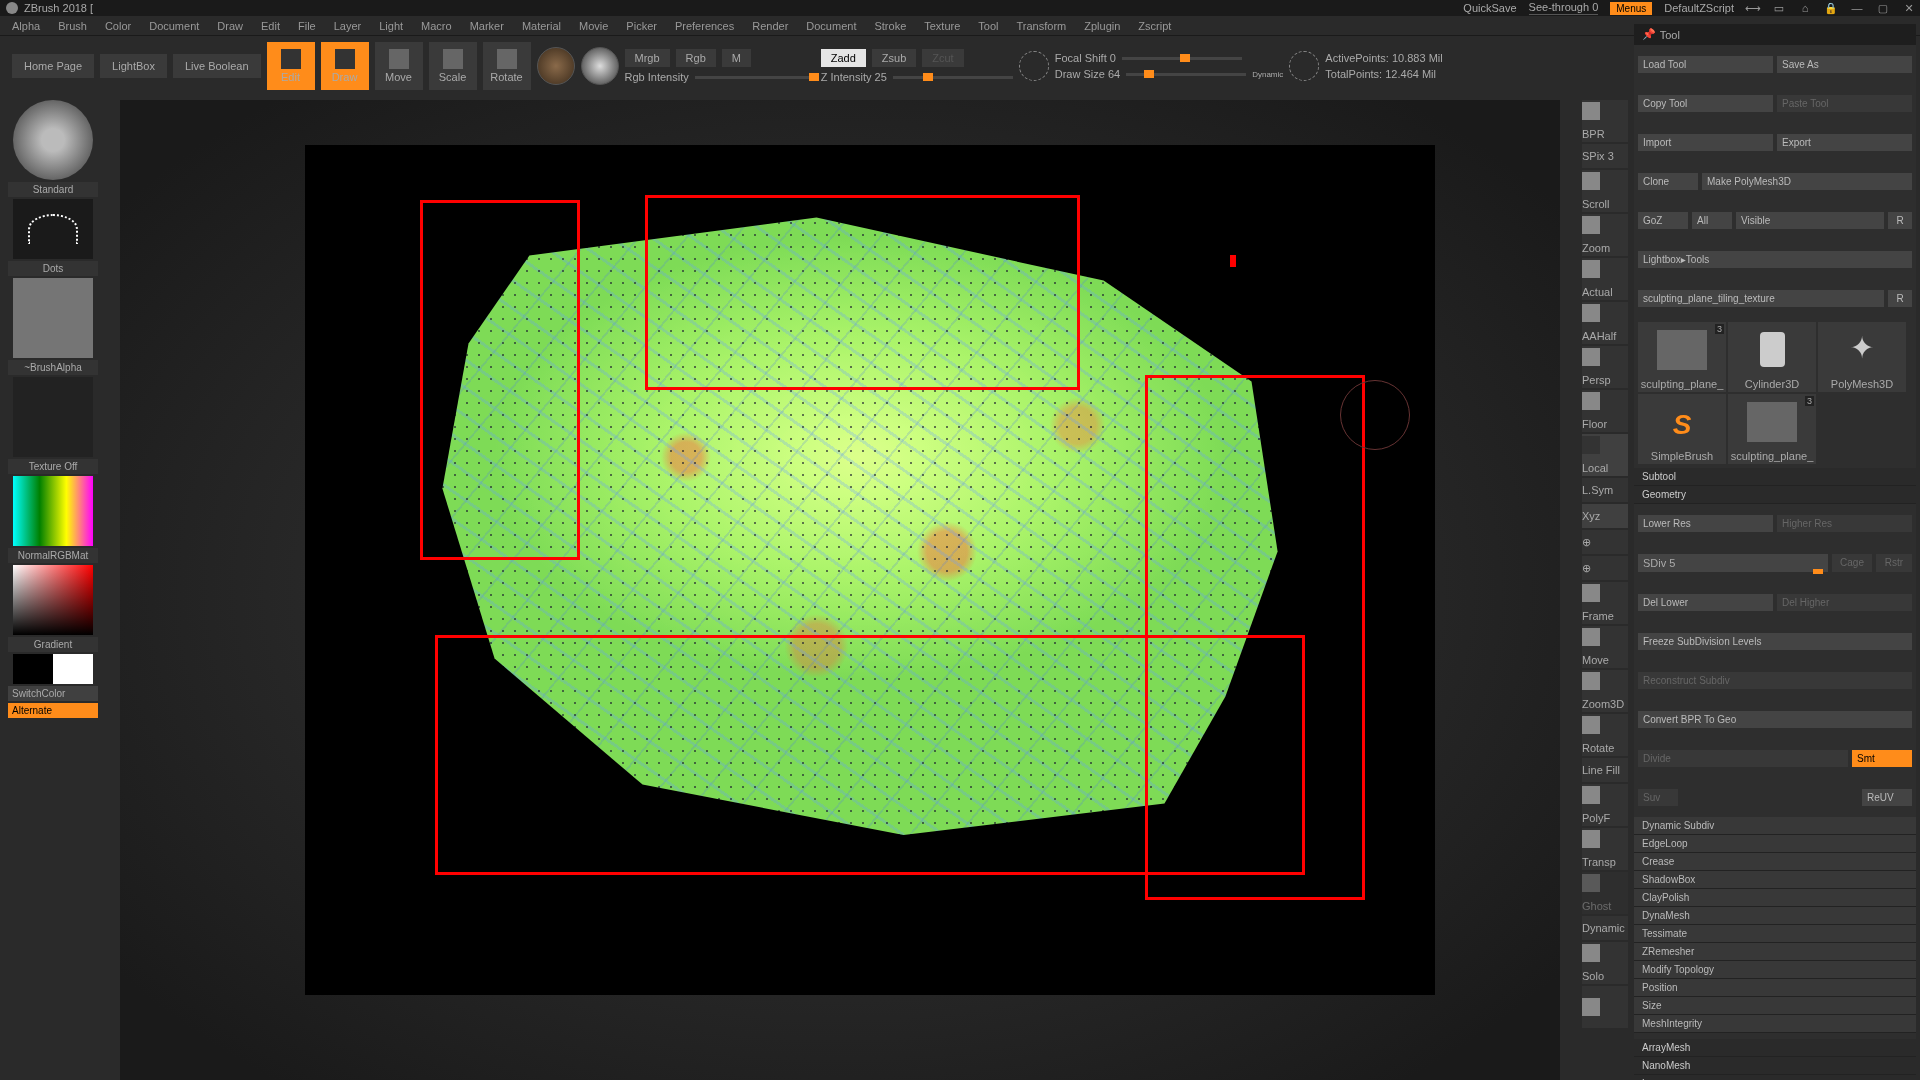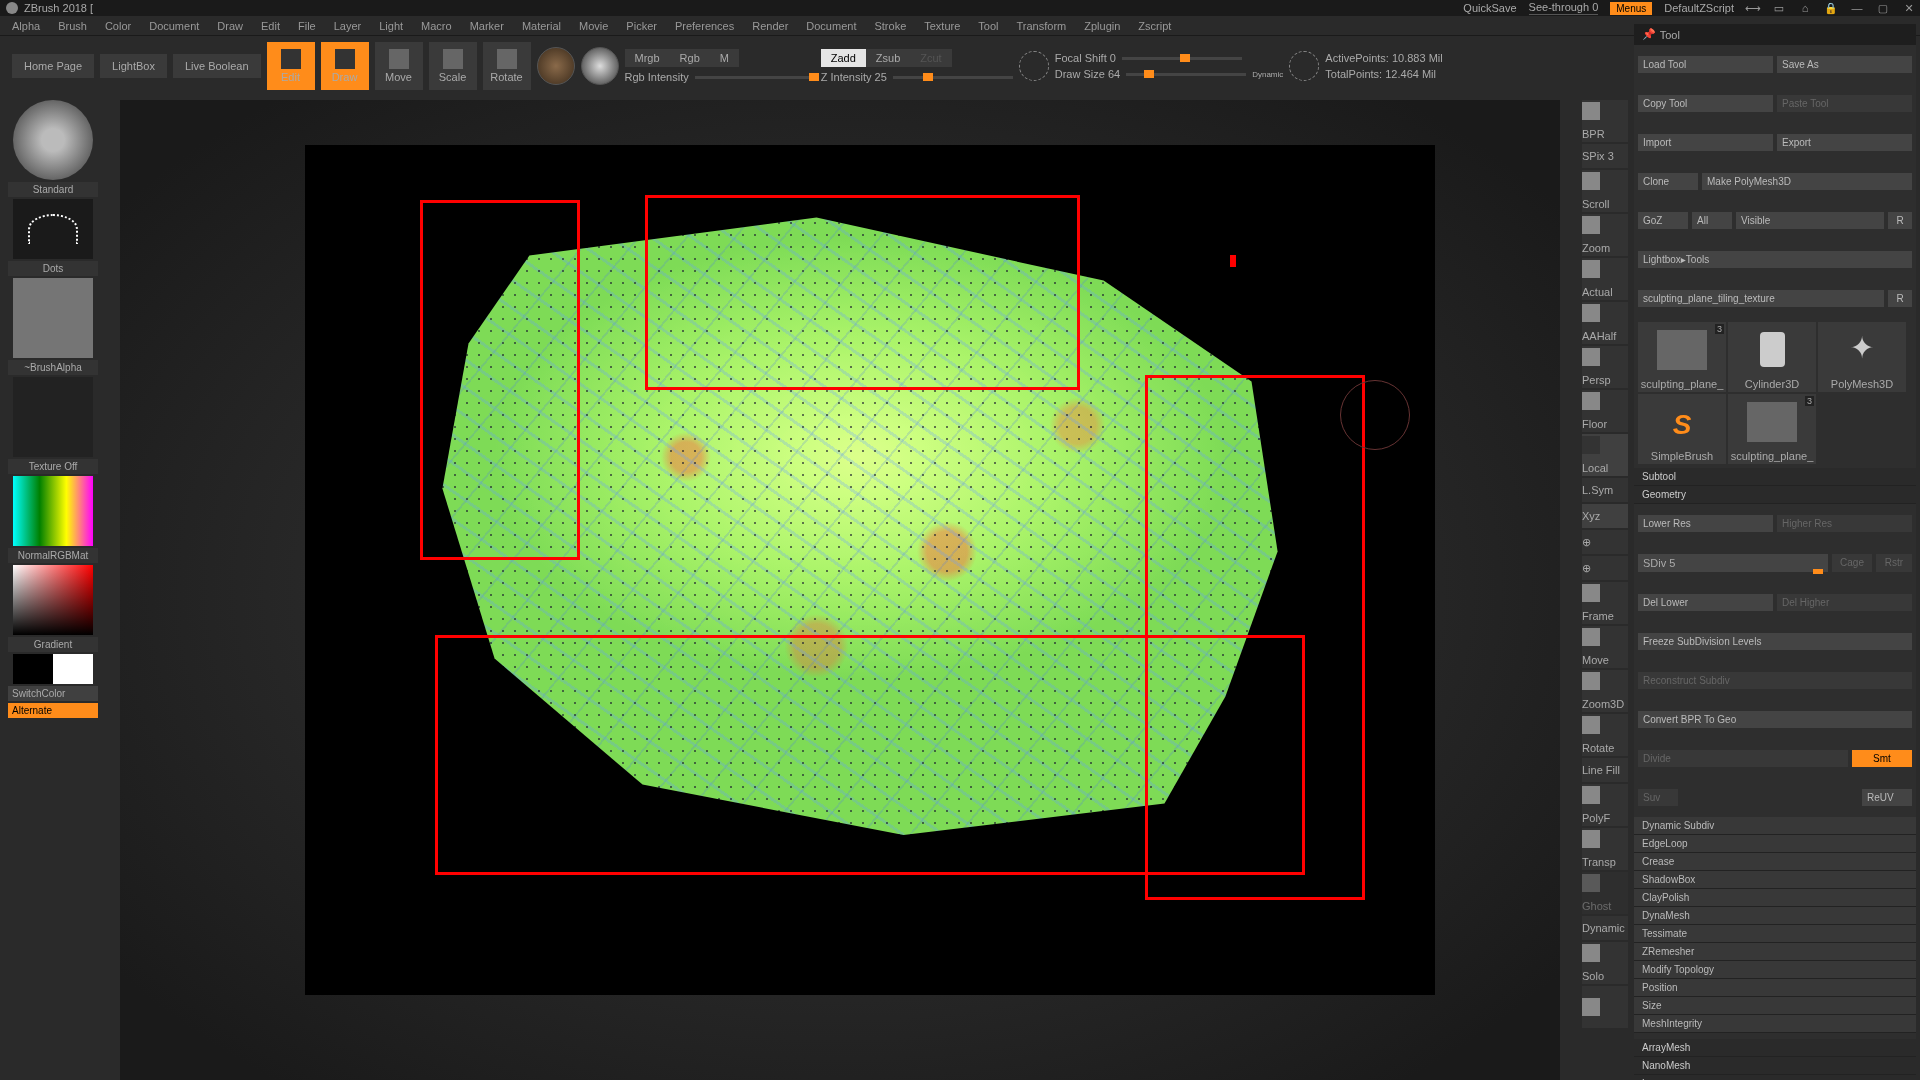--- a/index.html
+++ b/index.html
@@ -14,21 +14,21 @@
 .toolbar{height:60px;background:#2a2a2a;display:flex;align-items:center;padding:0 12px;gap:6px}
 .tb-btn{padding:6px 12px;background:#3a3a3a;font-size:11px;color:#aaa;cursor:pointer}
 .tb-icon{width:48px;height:48px;background:#3a3a3a;display:flex;flex-direction:column;align-items:center;justify-content:center;font-size:9px;gap:2px}
 .tb-icon.active{background:#ff8c1a;color:#000}
 .tb-icon .ic{width:20px;height:20px;background:#666}
 .tb-icon.active .ic{background:#333}
 .tb-mode{padding:3px 10px;background:#3a3a3a;font-size:11px}
 .tb-mode.active{background:#e5e5e5;color:#000}
 .tb-mode.dim{color:#555}
 .tb-stack{display:flex;flex-direction:column;gap:4px}
-.tb-row{display:flex;gap:0;align-items:center}
+.tb-row{display:flex;gap:6px;align-items:center}
 .slider-row{display:flex;align-items:center;gap:6px;font-size:10px}
 .slider-track{width:120px;height:3px;background:#444;position:relative}
 .slider-thumb{position:absolute;width:10px;height:8px;background:#ff8c1a;top:-3px}
 .circle-icon{width:38px;height:38px;border-radius:50%;background:#333;border:1px solid #555}
 .stat-block{font-size:10px;color:#999;line-height:1.5}
 .left-panel{position:absolute;left:8px;top:100px;width:90px;display:flex;flex-direction:column;gap:2px}
 .lp-thumb{width:80px;height:80px;background:radial-gradient(circle,#bbb 20%,#666 70%);border-radius:50%;margin:0 auto}
 .lp-label{text-align:center;font-size:10px;padding:2px;background:#333}
 .lp-dots{width:80px;height:60px;background:#1a1a1a;margin:0 auto;position:relative}
 .lp-dots::after{content:"";position:absolute;inset:15px;border:2px dotted #fff;border-radius:50% 50% 0 0;border-bottom:none}
@@ -391,21 +391,21 @@
       <div class="tp-btn">Freeze SubDivision Levels</div>
     </div>
   <div class="tp-row">
       <div class="tp-btn dim">Reconstruct Subdiv</div>
     </div>
   <div class="tp-row">
       <div class="tp-btn">Convert BPR To Geo</div>
     </div>
   <div class="tp-row">
       <div class="tp-btn dim">Divide</div>
-      <div class="tp-btn orange-box" style="flex:0 0 60px;text-align:center">Smt</div>
+      <div class="tp-btn orange-box" style="flex:0 0 60px;text-align:left">Smt</div>
     </div>
   <div class="tp-row">
       <div class="tp-btn dim" style="flex:0 0 40px">Suv</div>
       <div class="tp-btn" style="flex:0 0 50px;margin-left:auto">ReUV</div>
     </div>
   <div class="tp-section">Dynamic Subdiv</div>
   <div class="tp-section">EdgeLoop</div>
   <div class="tp-section">Crease</div>
   <div class="tp-section">ShadowBox</div>
   <div class="tp-section">ClayPolish</div>

